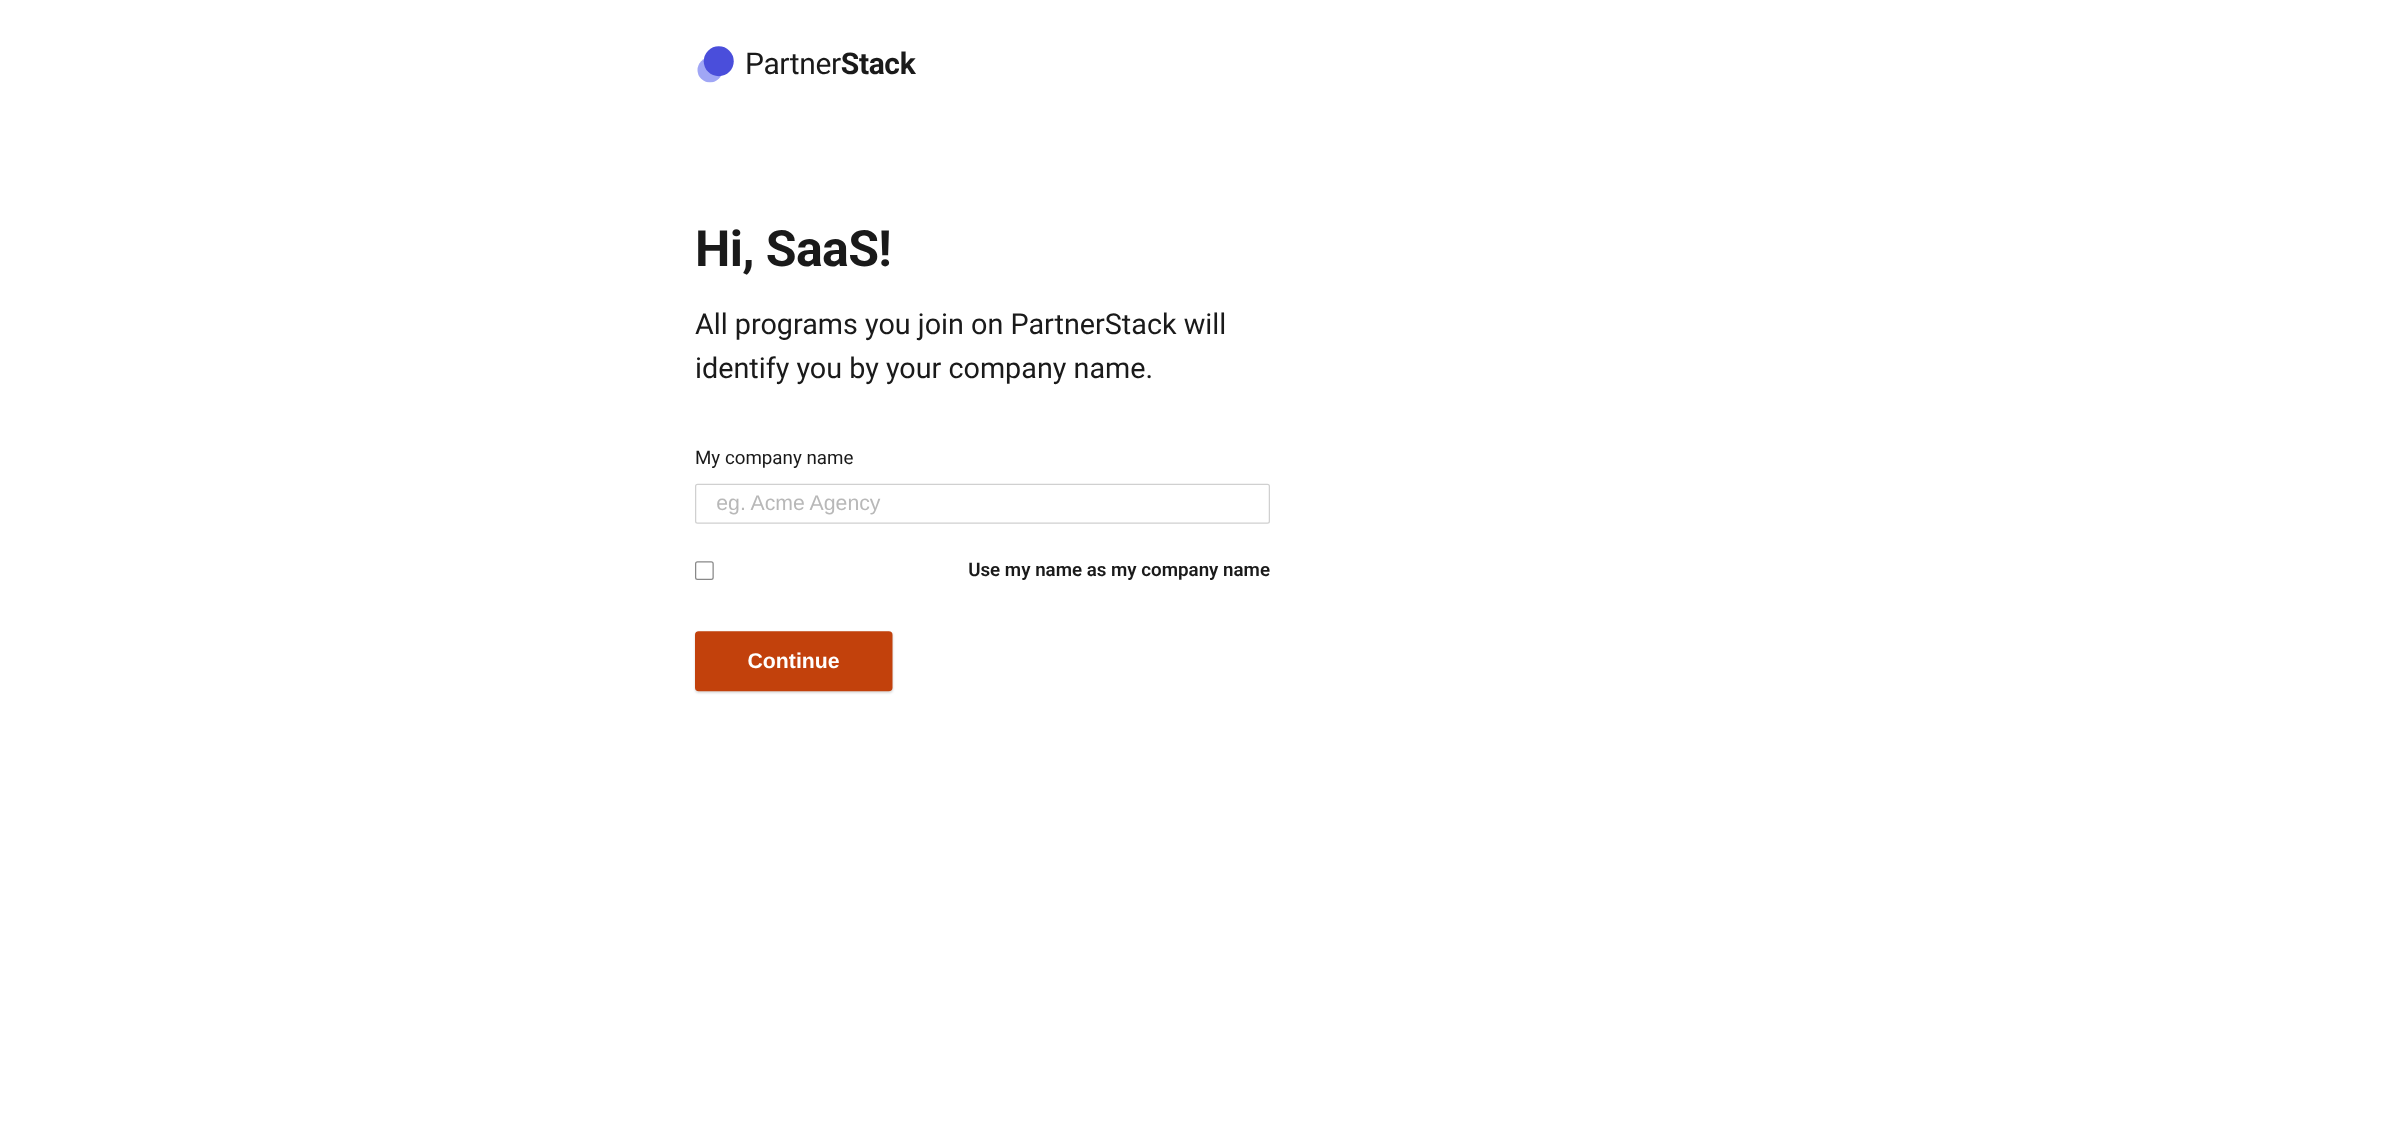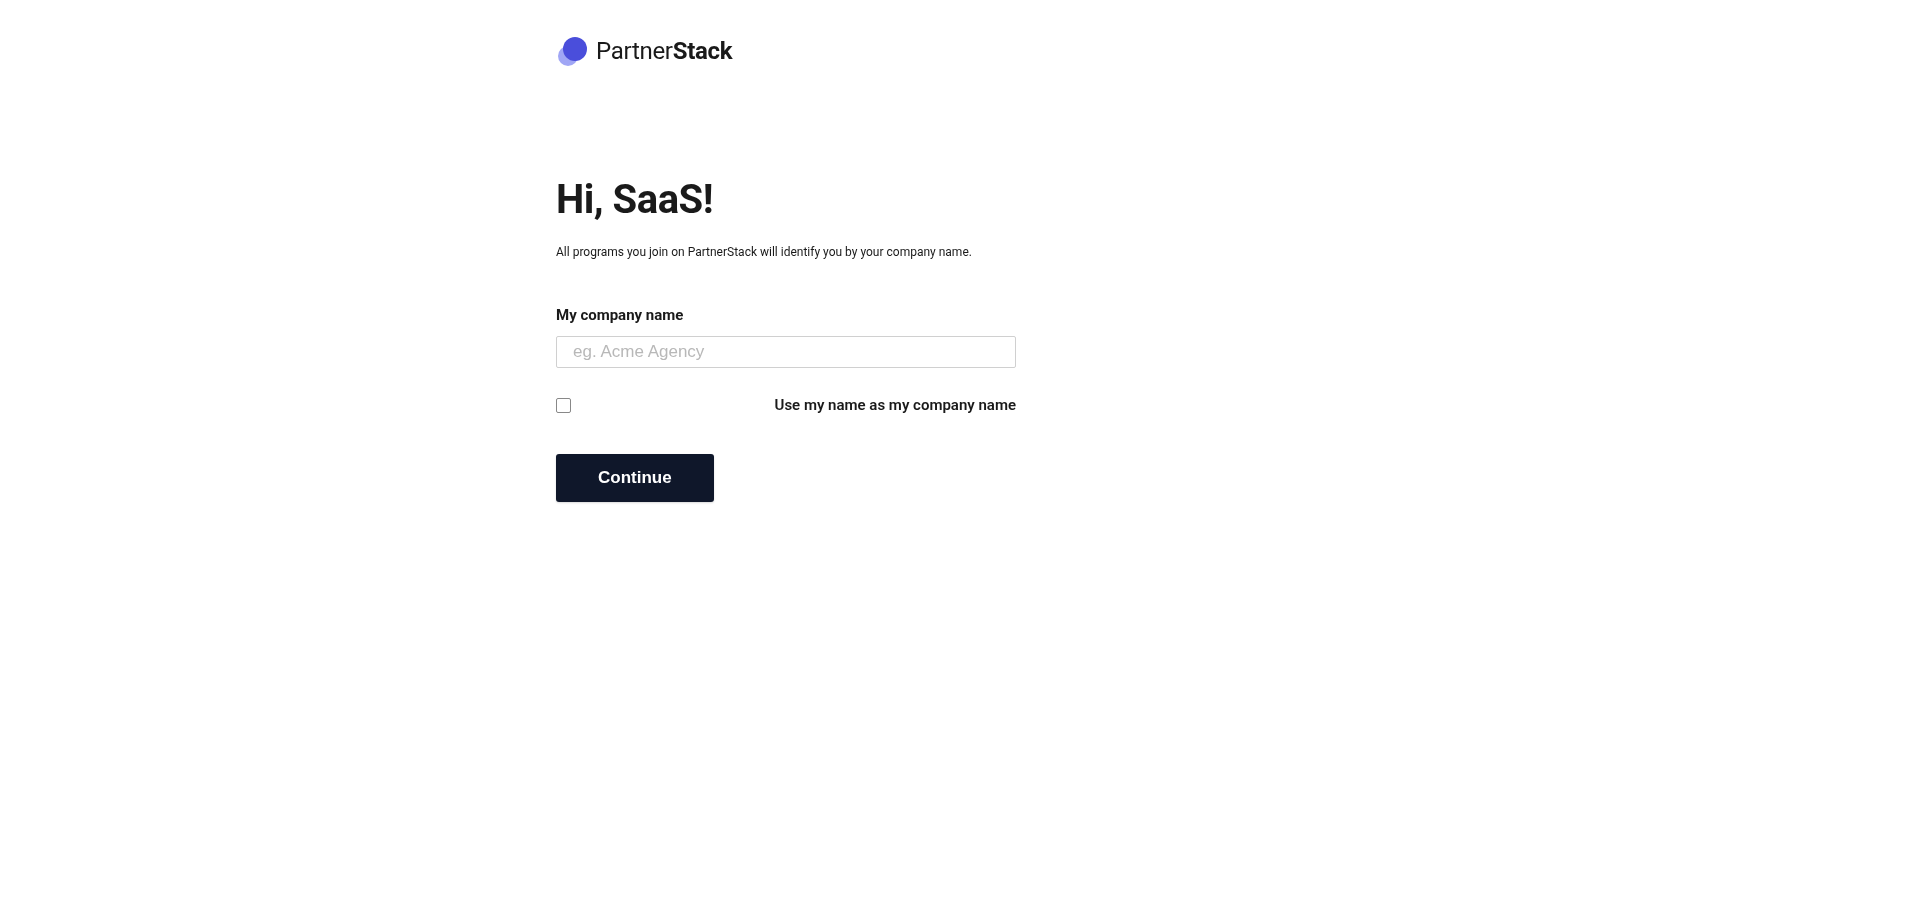--- a/index.html
+++ b/index.html
@@ -51,31 +51,31 @@
     
     .heading {
       font-size: 40px;
       font-weight: 700;
       color: #1a1a1a;
       margin-bottom: 20px;
       letter-spacing: -0.5px;
     }
     
     .subtext {
-      font-size: 12px;
+      font-size: 23px;
       line-height: 1.5;
       color: #1a1a1a;
       font-weight: 400;
       margin-bottom: 45px;
       max-width: 440px;
     }
     
     .field-label {
       font-size: 15px;
-      font-weight: 700;
+      font-weight: 400;
       color: #1a1a1a;
       margin-bottom: 12px;
       display: block;
     }
     
     .text-input {
       width: 100%;
       height: 32px;
       border: 1px solid #d0d0d0;
       border-radius: 2px;
@@ -109,21 +109,21 @@
     }
     
     .checkbox-label {
       font-size: 15px;
       font-weight: 600;
       color: #1a1a1a;
       cursor: pointer;
     }
     
     .continue-btn {
-      background: #0f172a;
+      background: #c2410c;
       color: #ffffff;
       font-size: 17px;
       font-weight: 700;
       border: none;
       border-radius: 3px;
       padding: 14px 42px;
       cursor: pointer;
       box-shadow: 0 1px 2px rgba(0,0,0,0.15);
     }
   </style>

